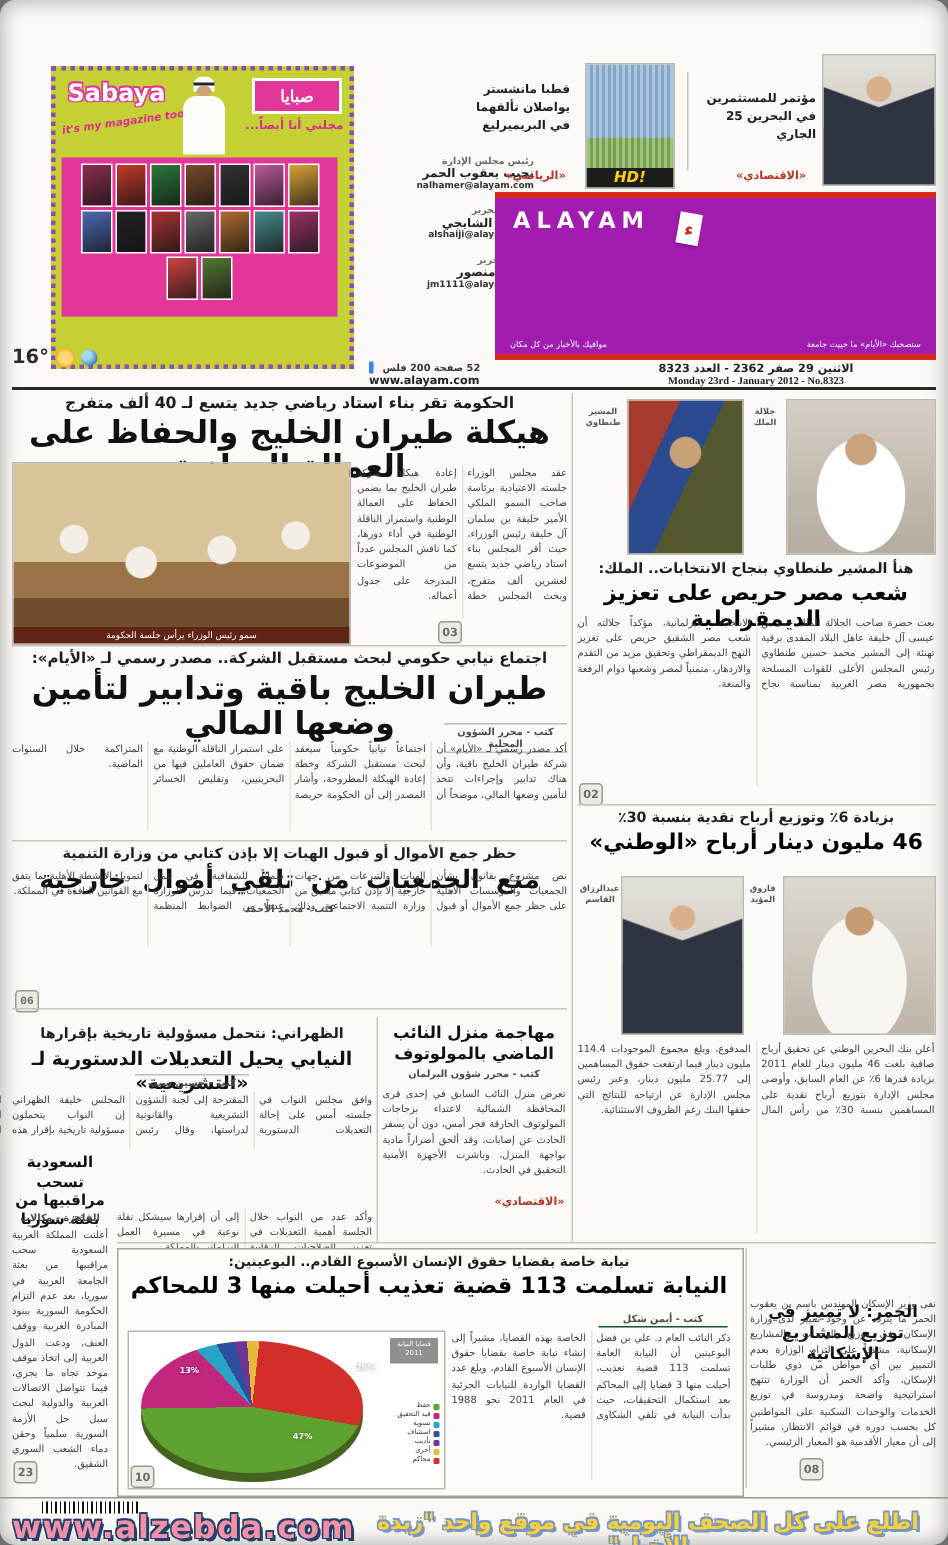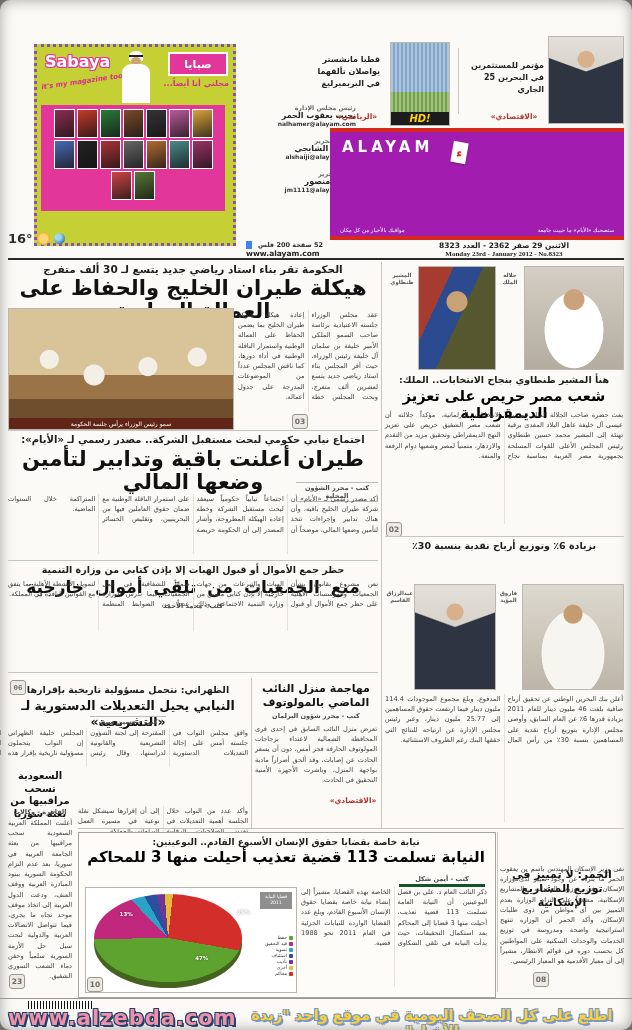--- a/index.html
+++ b/index.html
@@ -97,21 +97,21 @@
 
   <div class="abs ad" style="left:34px;top:44px;width:196px;height:196px;">
     <div class="abs" style="left:8px;top:5px;font-weight:700;font-size:16px;color:#fff;text-shadow:1px 1px 0 #e3369b,-1px -1px 0 #e3369b,1px -1px 0 #e3369b,-1px 1px 0 #e3369b;">Sabaya</div>
     <div class="abs" style="left:4px;top:30px;font-size:7px;font-style:italic;font-weight:700;color:#d82f8f;transform:rotate(-8deg);">it's my magazine too...</div>
     <div class="abs" style="left:82px;top:4px;width:34px;height:52px;">
       <div class="abs" style="left:10px;top:0;width:14px;height:10px;background:#fff;border-radius:50% 50% 0 0;"></div>
       <div class="abs" style="left:10px;top:4px;width:14px;height:2px;background:#222;"></div>
       <div class="abs" style="left:12px;top:6px;width:10px;height:8px;background:#cfa278;border-radius:50%;"></div>
       <div class="abs" style="left:3px;top:13px;width:28px;height:39px;background:#fdfdfb;border-radius:9px 9px 0 0;"></div>
     </div>
-    <div class="abs ad-pink" style="right:5px;top:5px;width:56px;height:20px;border:2px solid #fff;display:flex;align-items:center;justify-content:center;">
+    <div class="abs ad-pink" style="right:5px;top:5px;width:56px;height:20px;border:2px solid #fff;display:flex;align-items:center;justify-content:center;font-family:Liberation Serif, serif;">
       <span class="ar" style="color:#fff;font-weight:700;font-size:11px;">صبايا</span>
     </div>
     <div class="abs ar" style="right:4px;top:32px;width:72px;font-size:8px;font-weight:700;color:#d82f8f;text-align:right;">مجلتي أنا أيضاً...</div>
     <div class="abs ad-pink" style="left:4px;top:58px;width:184px;height:106px;padding:3px;display:flex;flex-wrap:wrap;align-content:flex-start;justify-content:center;box-sizing:border-box;" id="covers-grid">
         <div class="cover" style="background: linear-gradient(160deg, rgb(140, 47, 79), rgb(17, 17, 17) 130%);"></div>
         <div class="cover" style="background: linear-gradient(160deg, rgb(194, 58, 42), rgb(17, 17, 17) 130%);"></div>
         <div class="cover" style="background: linear-gradient(160deg, rgb(42, 122, 58), rgb(17, 17, 17) 130%);"></div>
         <div class="cover" style="background: linear-gradient(160deg, rgb(122, 74, 42), rgb(17, 17, 17) 130%);"></div>
         <div class="cover" style="background: linear-gradient(160deg, rgb(51, 51, 51), rgb(17, 17, 17) 130%);"></div>
         <div class="cover" style="background: linear-gradient(160deg, rgb(184, 90, 154), rgb(17, 17, 17) 130%);"></div>
@@ -166,58 +166,59 @@
     <div class="abs stripe" style="top:0;"></div>
     <div class="abs stripe" style="bottom:0;"></div>
     <div class="abs logo-en" style="left:12px;top:10px;">ALAYAM</div>
     <div class="abs hamza-flag" style="left:122px;top:14px;">ء</div>
     <div class="abs tagline" style="left:10px;bottom:7px;">موافيك بالأخبار من كل مكان</div>
     <div class="abs ar tagline" style="right:10px;bottom:7px;">ستصحبك «الأيام» ما حييت جامعة</div>
   </div>
 
   <div class="abs ar" style="left:384px;top:241px;width:240px;text-align:center;font-weight:700;font-size:7.5px;color:#222;">الاثنين 29 صفر 2362 - العدد 8323</div>
   <div class="abs en-date" style="left:384px;top:250px;width:240px;text-align:center;">Monday 23rd - January 2012 - No.8323</div>
-  <div class="abs ar" style="left:246px;top:241px;width:88px;text-align:left;font-weight:700;font-size:6.5px;color:#333;border-left:6px solid #3b82f6;padding-left:6px;">52 صفحة 200 فلس</div>
+  <div class="abs ar" style="left:246px;top:241px;width:88px;text-align:left;font-weight:700;font-size:6.5px;color:#333;border-left:3px solid #3b82f6;padding-left:6px;">52 صفحة 200 فلس</div>
   <div class="abs" style="left:246px;top:249px;width:88px;text-align:left;font-weight:700;font-size:7.5px;color:#222;">www.alayam.com</div>
   <div class="abs" style="left:8px;top:258px;width:616px;height:2px;background:#2a2a2a;"></div>
 
-  <div class="abs ar c kick" style="left:8px;top:263px;width:370px;font-size:10.5px;">الحكومة تقر بناء استاد رياضي جديد يتسع لـ 30 ألف متفرج</div>
+  <div class="abs ar c kick" style="left:8px;top:263px;width:370px;font-size:10.5px;">الحكومة تقر بناء استاد رياضي جديد يتسع لـ 40 ألف متفرج</div>
   <div class="abs ar c h-xl" style="left:8px;top:277px;width:370px;">هيكلة طيران الخليج والحفاظ على العمالة الوطنية</div>
   <div class="photo ph-cabinet" style="left:8px;top:308px;width:224px;height:120px;">
     <div class="cap-strip ar">سمو رئيس الوزراء يرأس جلسة الحكومة</div>
   </div>
   <div class="abs ar body-txt cols2" style="left:238px;top:310px;width:140px;height:102px;">عقد مجلس الوزراء جلسته الاعتيادية برئاسة صاحب السمو الملكي الأمير خليفة بن سلمان آل خليفة رئيس الوزراء، حيث أقر المجلس بناء استاد رياضي جديد يتسع لعشرين ألف متفرج، وبحث المجلس خطة إعادة هيكلة شركة طيران الخليج بما يضمن الحفاظ على العمالة الوطنية واستمرار الناقلة الوطنية في أداء دورها، كما ناقش المجلس عدداً من الموضوعات المدرجة على جدول أعماله.</div>
   <div class="abs pg" style="left:292px;top:414px;">03</div>
   <div class="abs rule-v" style="left:381px;top:262px;height:566px;"></div>
 
   <div class="abs ar mini-lbl" style="left:388px;top:272px;width:28px;">المشير طنطاوي</div>
   <div class="photo ph-tantawi" style="left:418px;top:266px;width:76px;height:102px;"></div>
   <div class="abs ar mini-lbl" style="left:497px;top:272px;width:26px;">جلالة الملك</div>
   <div class="photo ph-king" style="left:524px;top:266px;width:98px;height:102px;"></div>
   <div class="abs ar c kick" style="left:385px;top:374px;width:238px;font-size:9.5px;">هنأ المشير طنطاوي بنجاح الانتخابات.. الملك:</div>
   <div class="abs ar c h-md" style="left:385px;top:388px;width:238px;">شعب مصر حريص على تعزيز الديمقراطية</div>
   <div class="abs ar body-txt cols2" style="left:385px;top:410px;width:238px;height:114px;">بعث حضرة صاحب الجلالة الملك حمد بن عيسى آل خليفة عاهل البلاد المفدى برقية تهنئة إلى المشير محمد حسين طنطاوي رئيس المجلس الأعلى للقوات المسلحة بجمهورية مصر العربية بمناسبة نجاح الانتخابات البرلمانية، مؤكداً جلالته أن شعب مصر الشقيق حريص على تعزيز النهج الديمقراطي وتحقيق مزيد من التقدم والازدهار، متمنياً لمصر وشعبها دوام الرفعة والمنعة.</div>
   <div class="abs pg" style="left:386px;top:522px;">02</div>
 
   <div class="abs rule-h" style="left:8px;top:430px;width:370px;"></div>
   <div class="abs ar c kick" style="left:8px;top:434px;width:370px;font-size:10px;">اجتماع نيابي حكومي لبحث مستقبل الشركة.. مصدر رسمي لـ «الأيام»:</div>
-  <div class="abs ar c h-xl" style="left:8px;top:448px;width:370px;">طيران أعلنت باقية وتدابير لتأمين وضعها المالي</div>
+  <div class="abs ar c h-xl" style="left:8px;top:448px;width:370px;">طيران الخليج باقية وتدابير لتأمين وضعها المالي</div>
   <div class="abs ar c byline" style="left:296px;top:482px;width:82px;border-top:1px solid #bbb;border-bottom:1px solid #bbb;padding:1px 0;">كتب - محرر الشؤون المحلية</div>
   <div class="abs ar body-txt cols4" style="left:8px;top:494px;width:370px;height:60px;">أكد مصدر رسمي لـ «الأيام» أن شركة طيران الخليج باقية، وأن هناك تدابير وإجراءات تتخذ لتأمين وضعها المالي، موضحاً أن اجتماعاً نيابياً حكومياً سيعقد لبحث مستقبل الشركة وخطة إعادة الهيكلة المطروحة، وأشار المصدر إلى أن الحكومة حريصة على استمرار الناقلة الوطنية مع ضمان حقوق العاملين فيها من البحرينيين، وتقليص الخسائر المتراكمة خلال السنوات الماضية.</div>
 
   <div class="abs rule-h" style="left:8px;top:560px;width:370px;"></div>
   <div class="abs ar c kick" style="left:8px;top:564px;width:370px;font-size:9.5px;">حظر جمع الأموال أو قبول الهبات إلا بإذن كتابي من وزارة التنمية</div>
   <div class="abs ar c h-lg" style="left:8px;top:578px;width:370px;">منع الجمعيات من تلقي أموال خارجية</div>
   <div class="abs ar c byline" style="left:150px;top:602px;width:86px;">كتب - محمد الأحمد</div>
   <div class="abs ar body-txt cols4" style="left:8px;top:579px;width:370px;height:52px;">نص مشروع بقانون بشأن الجمعيات والمؤسسات الأهلية على حظر جمع الأموال أو قبول الهبات والتبرعات من جهات خارجية إلا بإذن كتابي مسبق من وزارة التنمية الاجتماعية، وذلك ضماناً للشفافية في عمل الجمعيات، فيما تدرس الوزارة عدداً من الضوابط المنظمة لتمويل الأنشطة الأهلية بما يتفق مع القوانين النافذة في المملكة.</div>
-  <div class="abs pg" style="left:10px;top:680px;font-family:Liberation Mono, monospace;">06</div>
+  <div class="abs pg" style="left:10px;top:660px;font-family:Liberation Mono, monospace;">06</div>
   <div class="abs rule-h" style="left:8px;top:672px;width:370px;"></div>
 
   <div class="abs rule-h" style="left:385px;top:536px;width:239px;"></div>
   <div class="abs ar c kick" style="left:385px;top:540px;width:238px;font-size:9.5px;">بزيادة 6٪ وتوزيع أرباح نقدية بنسبة 30٪</div>
+  <div class="abs ar c h-md" style="left:385px;top:554px;width:238px;">46 مليون دينار أرباح «الوطني»</div>
   <div class="abs ar mini-lbl" style="left:387px;top:590px;width:26px;">عبدالرزاق القاسم</div>
   <div class="photo ph-suit" style="left:414px;top:584px;width:80px;height:104px;"></div>
   <div class="abs ar mini-lbl" style="left:496px;top:590px;width:25px;">فاروق المؤيد</div>
   <div class="photo ph-thobe" style="left:522px;top:584px;width:100px;height:104px;"></div>
   <div class="abs ar body-txt cols2" style="left:385px;top:694px;width:238px;height:128px;">أعلن بنك البحرين الوطني عن تحقيق أرباح صافية بلغت 46 مليون دينار للعام 2011 بزيادة قدرها 6٪ عن العام السابق، وأوصى مجلس الإدارة بتوزيع أرباح نقدية على المساهمين بنسبة 30٪ من رأس المال المدفوع، وبلغ مجموع الموجودات 114.4 مليون دينار فيما ارتفعت حقوق المساهمين إلى 25.77 مليون دينار، وعبر رئيس مجلس الإدارة عن ارتياحه للنتائج التي حققها البنك رغم الظروف الاستثنائية.</div>
   <div class="abs ar lbl-sec c" style="left:328px;top:796px;width:50px;">«الاقتصادي»</div>
 
   <div class="abs ar c h-sm" style="left:255px;top:682px;width:122px;">مهاجمة منزل النائب الماضي بالمولوتوف</div>
   <div class="abs ar c byline" style="left:265px;top:712px;width:102px;">كتب - محرر شؤون البرلمان</div>
   <div class="abs ar body-txt" style="left:255px;top:724px;width:122px;height:100px;">تعرض منزل النائب السابق في إحدى قرى المحافظة الشمالية لاعتداء بزجاجات المولوتوف الحارقة فجر أمس، دون أن يسفر الحادث عن إصابات، وقد ألحق أضراراً مادية بواجهة المنزل، وباشرت الأجهزة الأمنية التحقيق في الحادث.</div>
@@ -232,21 +233,21 @@
   <div class="abs ar c h-sm" style="left:8px;top:770px;width:64px;font-size:10px;">السعودية تسحب مراقبيها من بعثة سوريا</div>
   <div class="abs ar c byline" style="left:8px;top:808px;width:64px;">القاهرة - وكالات</div>
   <div class="abs ar body-txt" style="left:8px;top:818px;width:64px;height:152px;">أعلنت المملكة العربية السعودية سحب مراقبيها من بعثة الجامعة العربية في سوريا، بعد عدم التزام الحكومة السورية ببنود المبادرة العربية ووقف العنف، ودعت الدول العربية إلى اتخاذ موقف موحد تجاه ما يجري، فيما تتواصل الاتصالات العربية والدولية لبحث سبل حل الأزمة السورية سلمياً وحقن دماء الشعب السوري الشقيق.</div>
   <div class="abs pg" style="left:9px;top:974px;">23</div>
 
   <div class="abs rule-h" style="left:78px;top:828px;width:546px;"></div>
 
   <div class="abs" style="left:78px;top:832px;width:416px;height:164px;border:1px solid #a8a49b;background:#fdfcf9;">
     <div class="abs ar c kick" style="left:4px;top:4px;width:406px;font-size:9px;">نيابة خاصة بقضايا حقوق الإنسان الأسبوع القادم.. البوعينين:</div>
     <div class="abs ar c h-md" style="left:4px;top:16px;width:406px;font-size:15px;">النيابة تسلمت 113 قضية تعذيب أحيلت منها 3 للمحاكم</div>
-    <div class="abs ar c byline" style="left:320px;top:42px;width:86px;border-bottom:3px solid #14532d;padding-bottom:1px;">كتب - أيمن شكل</div>
+    <div class="abs ar c byline" style="left:320px;top:42px;width:86px;border-bottom:1px solid #14532d;padding-bottom:1px;">كتب - أيمن شكل</div>
     <div class="abs ar body-txt cols2" style="left:222px;top:54px;width:186px;height:100px;">ذكر النائب العام د. علي بن فضل البوعينين أن النيابة العامة تسلمت 113 قضية تعذيب، أحيلت منها 3 قضايا إلى المحاكم بعد استكمال التحقيقات، حيث بدأت النيابة في تلقي الشكاوى الخاصة بهذه القضايا، مشيراً إلى إنشاء نيابة خاصة بقضايا حقوق الإنسان الأسبوع القادم، وبلغ عدد القضايا الواردة للنيابات الجزئية في العام 2011 نحو 1988 قضية.</div>
     <div class="abs chart-panel" style="left:6px;top:54px;width:210px;height:104px;">
       <div class="abs gray-box ar" style="right:4px;top:4px;width:28px;">قضايا النيابة 2011</div>
       <div class="abs" id="pie-legend" style="right:3px;top:46px;width:34px;">
           <div class="lg-row">
             <span class="lg-sw" style="background: rgb(94, 163, 47);"></span>
             <span class="lg-tx">حفظ</span>
           </div>
           <div class="lg-row">
             <span class="lg-sw" style="background: rgb(192, 39, 125);"></span>

